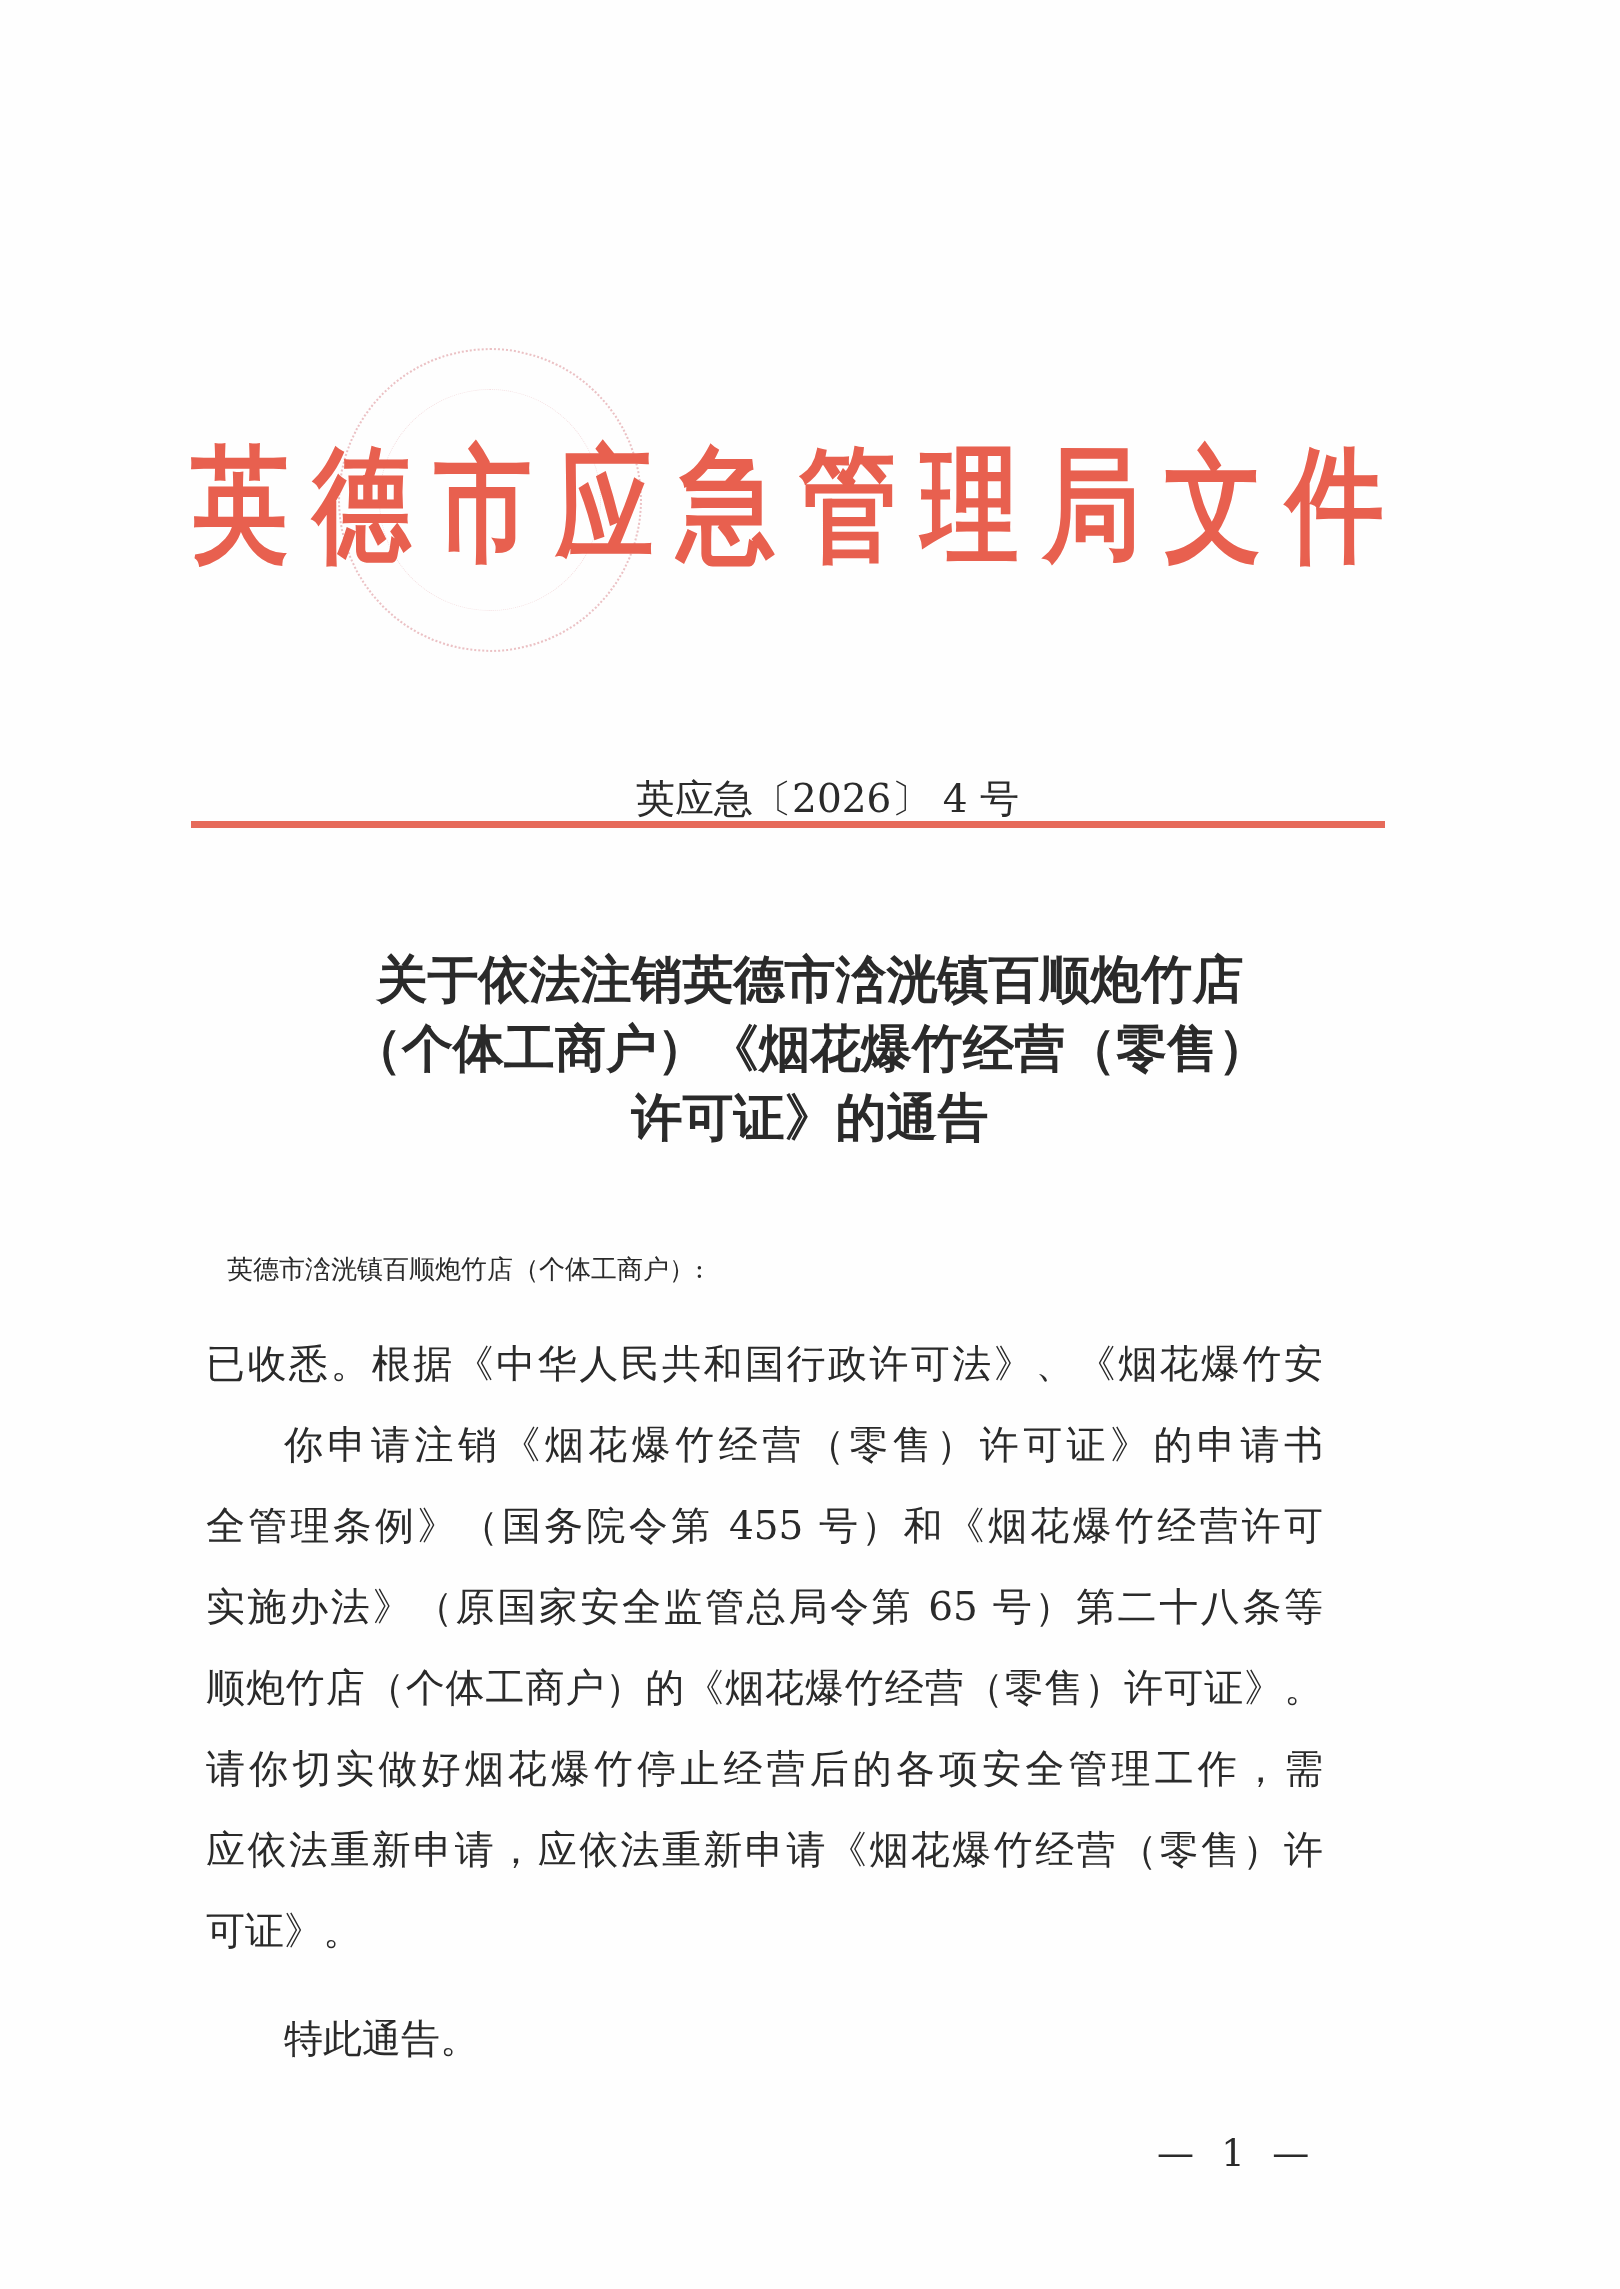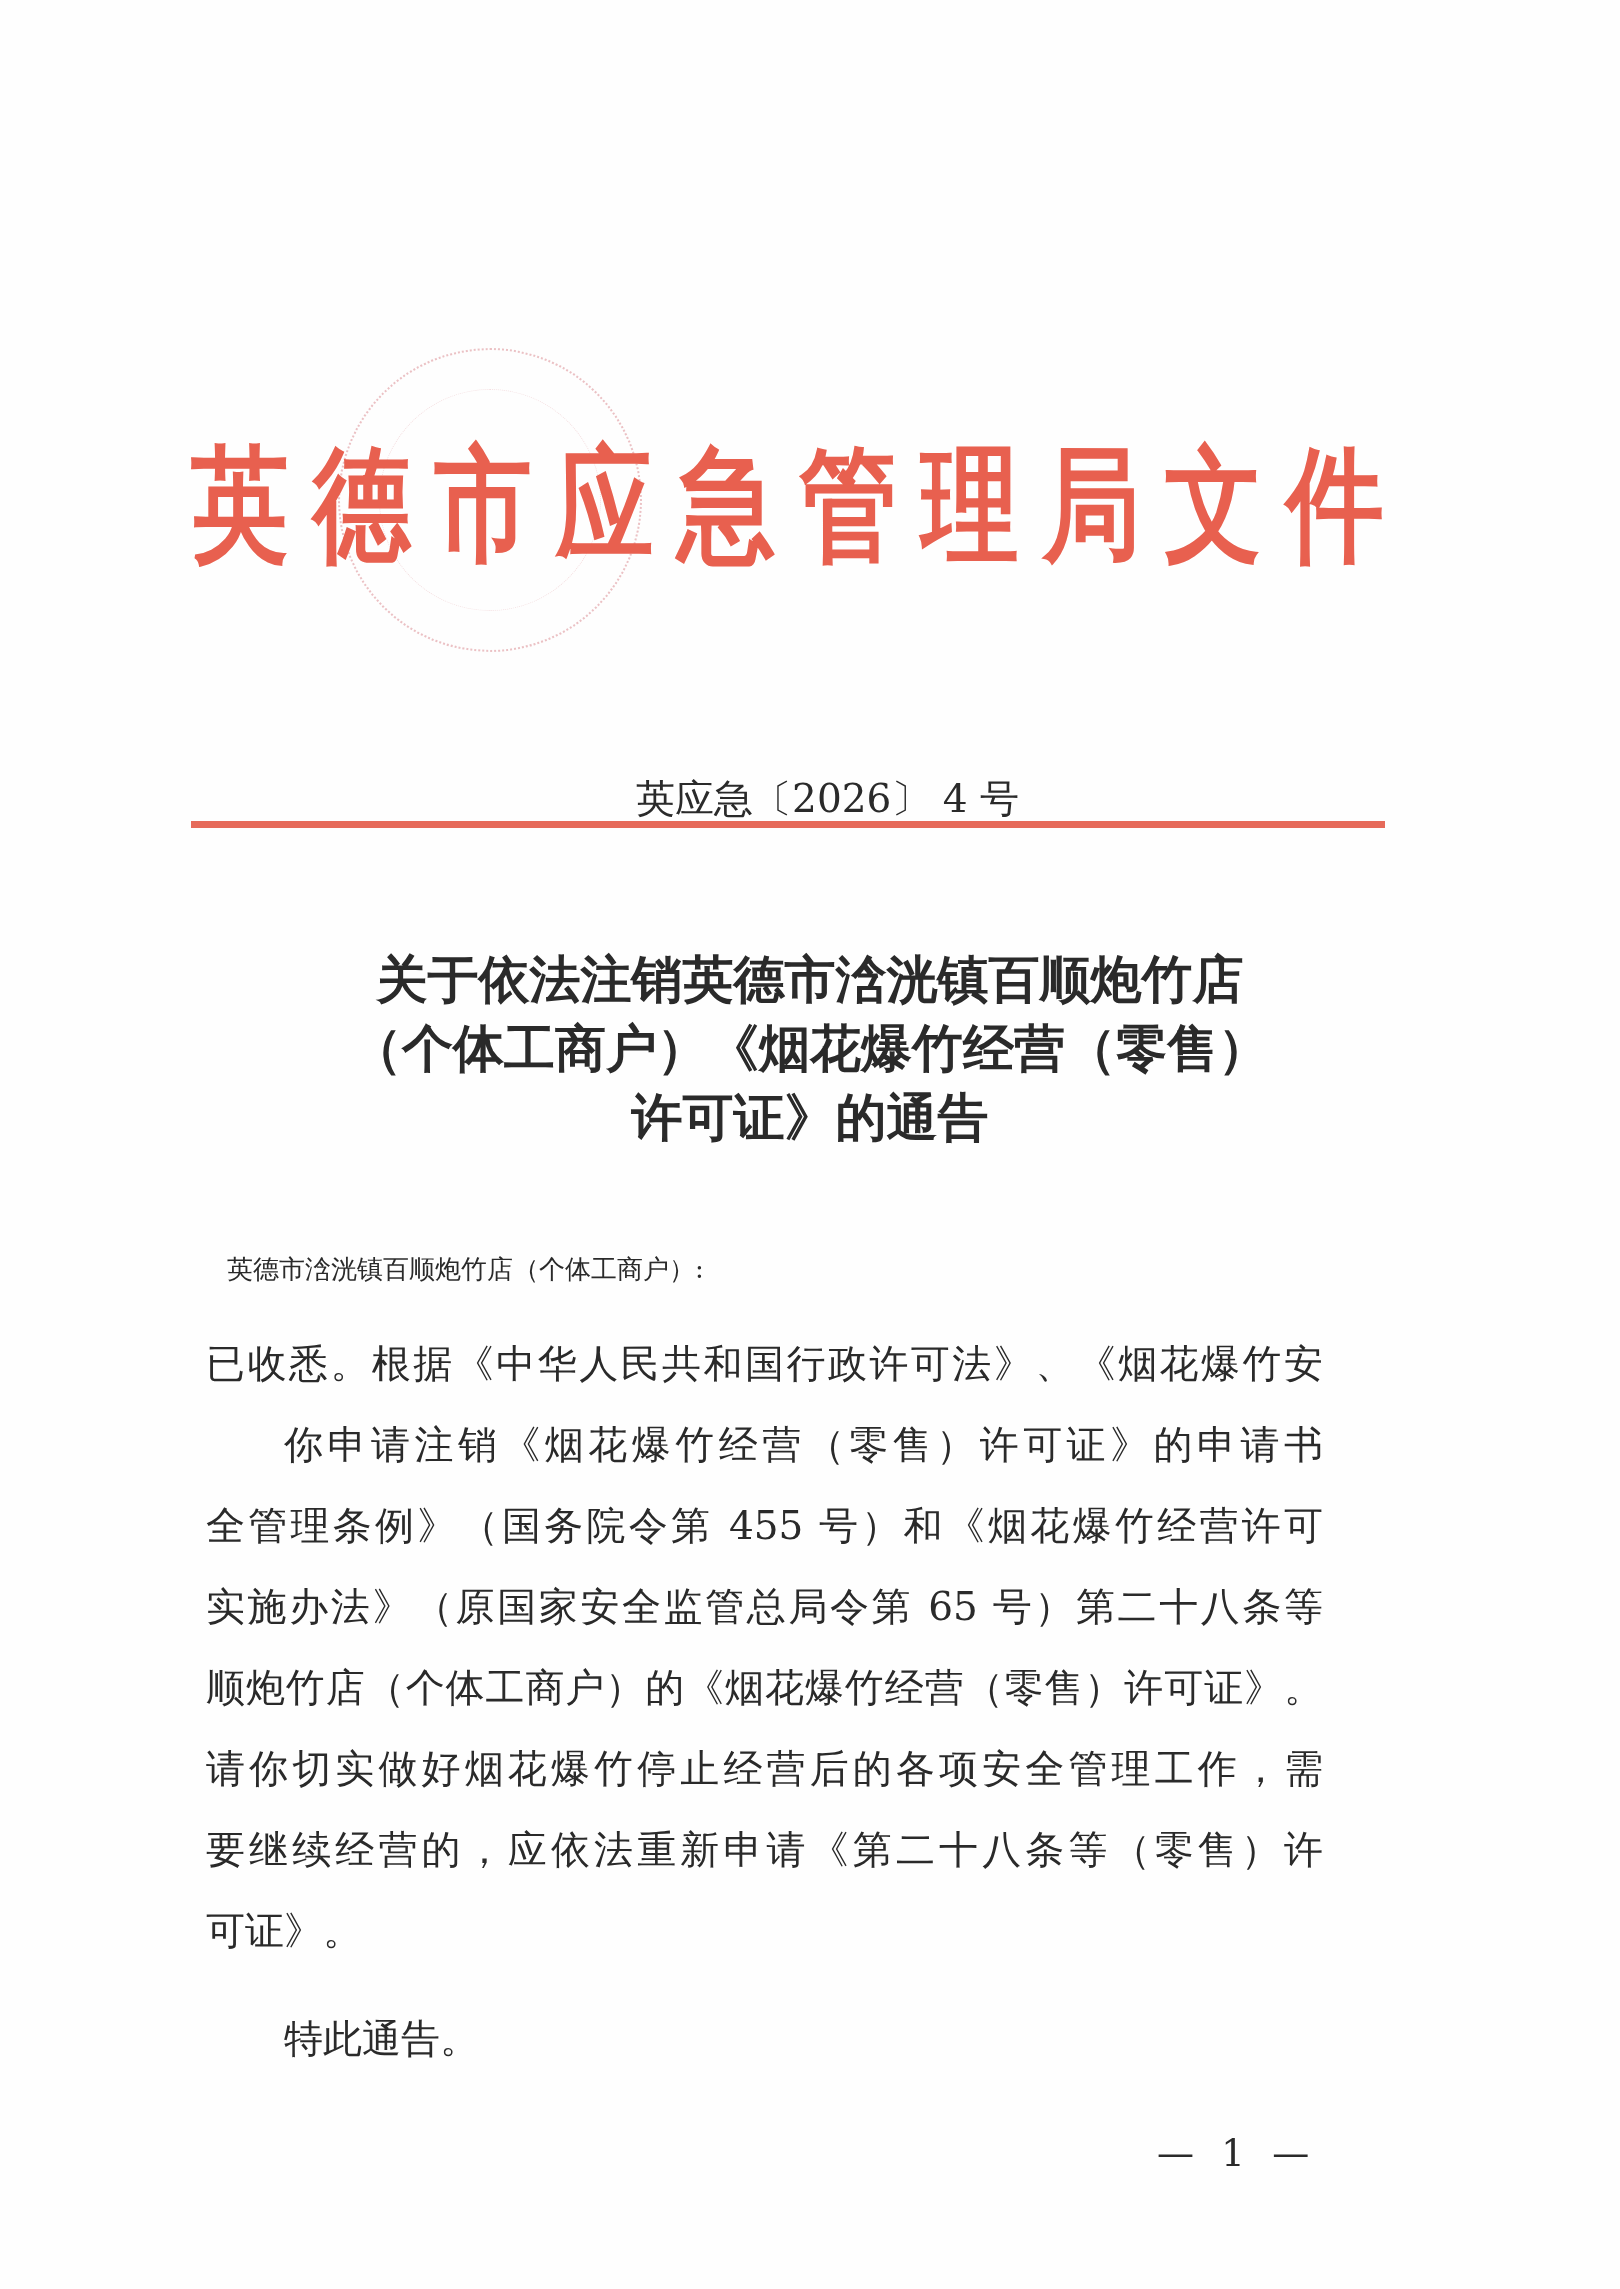--- a/index.html
+++ b/index.html
@@ -180,21 +180,21 @@
 
   <div class="salutation">英德市浛洸镇百顺炮竹店（个体工商户）:</div>
 
   <div class="body-text">
     <span class="bline">已收悉。根据《中华人民共和国行政许可法》、《烟花爆竹安</span>
     <span class="bline indent">你申请注销《烟花爆竹经营（零售）许可证》的申请书</span>
     <span class="bline">全管理条例》（国务院令第 455 号）和《烟花爆竹经营许可</span>
     <span class="bline">实施办法》（原国家安全监管总局令第 65 号）第二十八条等</span>
     <span class="bline">顺炮竹店（个体工商户）的《烟花爆竹经营（零售）许可证》。</span>
     <span class="bline">请你切实做好烟花爆竹停止经营后的各项安全管理工作，需</span>
-    <span class="bline">要继续经营的，应依法重新申请《第二十八条等（零售）许</span>
+    <span class="bline">应依法重新申请，应依法重新申请《烟花爆竹经营（零售）许</span>
     <span class="bline last">可证》。</span>
   </div>
 
   <div class="closing">特此通告。</div>
 
   <div class="page-number">— 1 —</div>
 
 </div>
 
 

